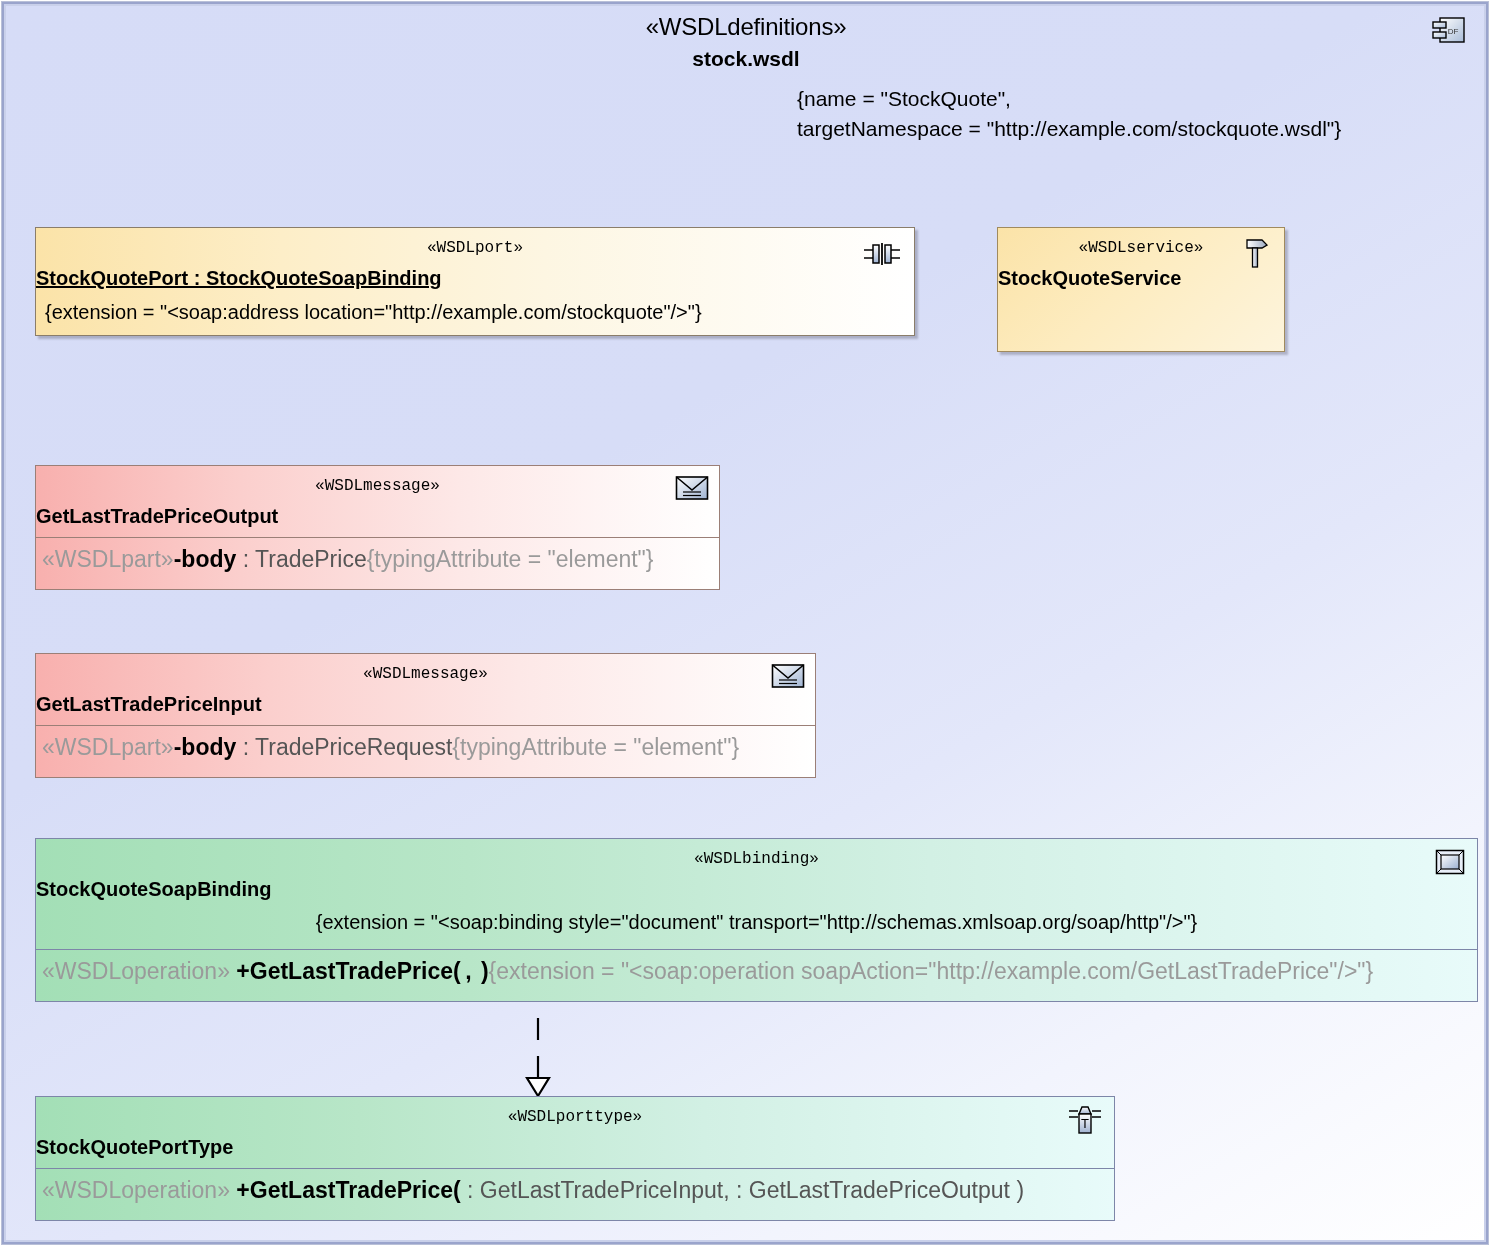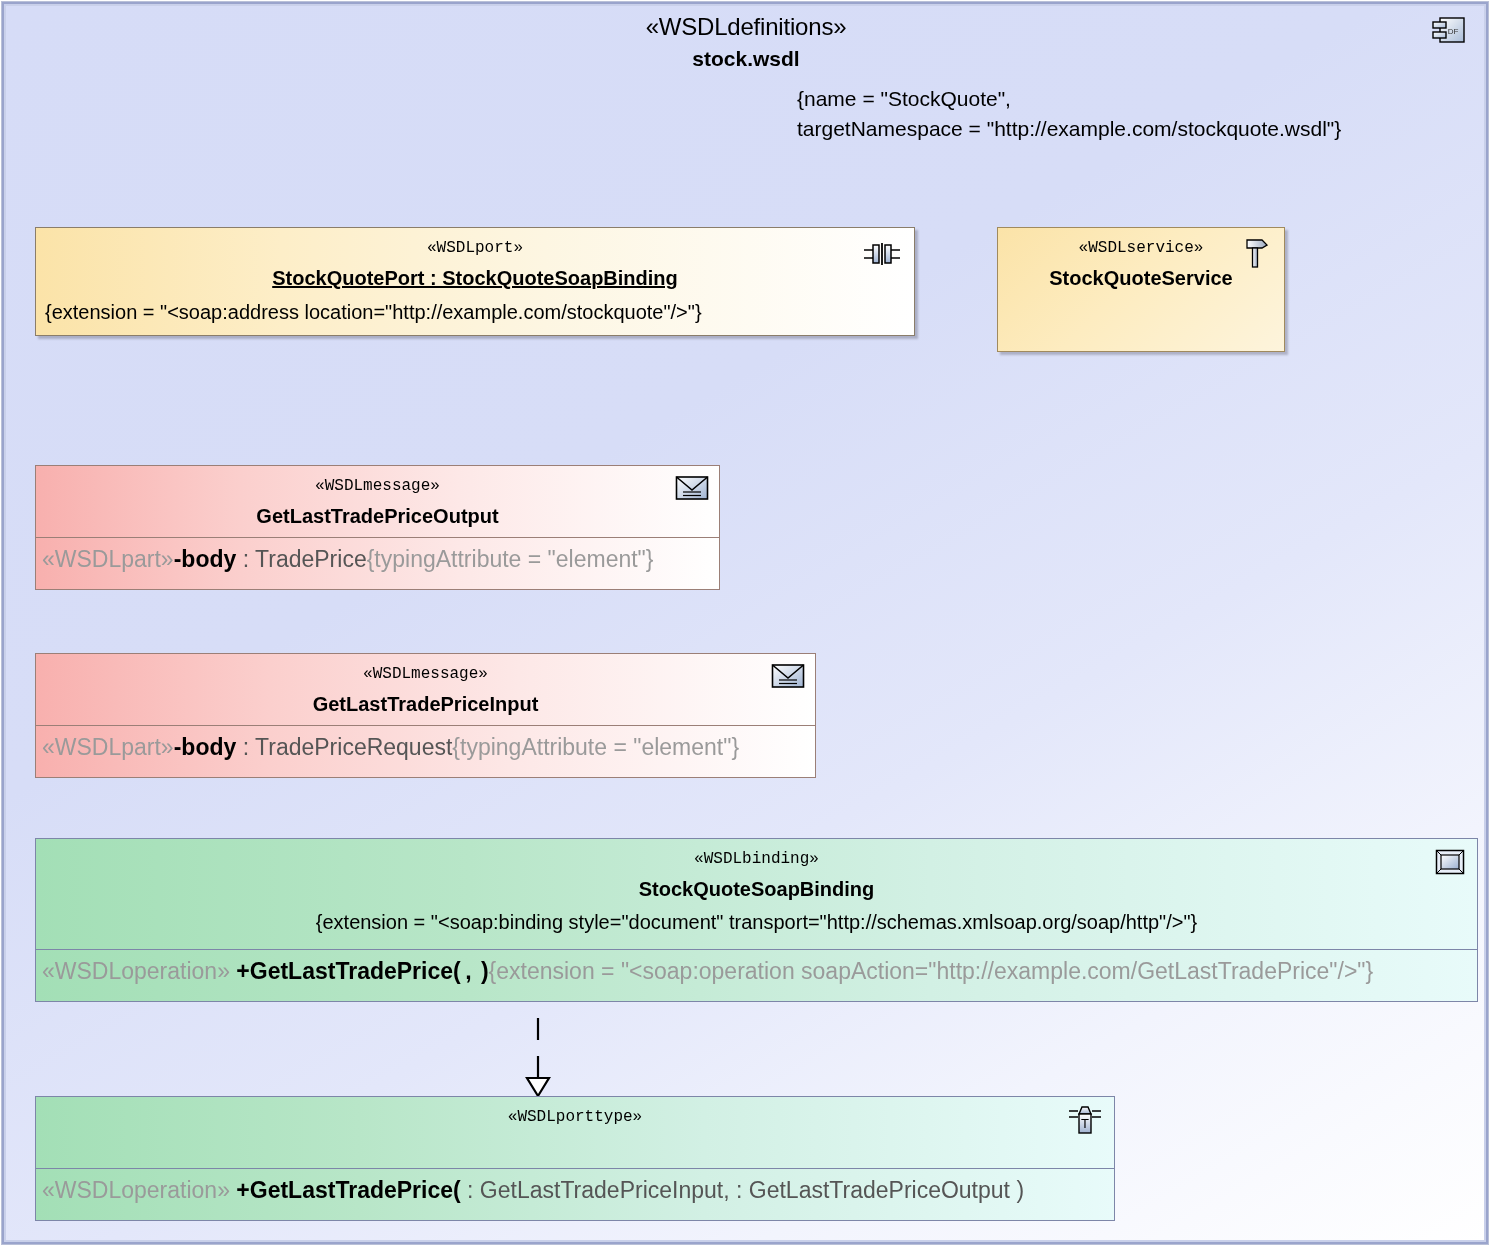--- a/index.html
+++ b/index.html
@@ -72,21 +72,20 @@
 
   .stereo-line {
     text-align: center;
     font-size: 16px;
     color: #000;
     padding-top: 7px;
     line-height: 26px;
     font-family: Liberation Mono, monospace;
   }
   .name-line {
-    text-align: center;
     font-size: 20px;
     font-weight: bold;
     color: #000;
     line-height: 30px;
   }
   .name-line.underline { text-decoration: underline; }
   .props-line {
     text-align: center;
     font-size: 20px;
     color: #000;
@@ -278,20 +277,21 @@
       <svg width="80" height="96" viewBox="0 0 80 96">
         <line x1="34" y1="14" x2="34" y2="36" stroke="#000" stroke-width="2.2"></line>
         <line x1="34" y1="52" x2="34" y2="76" stroke="#000" stroke-width="2.2"></line>
         <path d="M34 92 L23 74 L45 74 Z" fill="#ffffff" stroke="#000" stroke-width="2.2" stroke-linejoin="miter"></path>
       </svg>
     </div>
 
     <div style="position:absolute; left:31px; top:1092px; width:1080px; height:124px;">
       <div class="n-green-head" style="position:absolute; left:0; top:0; width:1080px; height:73px; border:1px solid #7d86a8;">
         <div class="stereo-line">«WSDLporttype»</div>
+        <div class="name-line" style="margin-top:2px;">StockQuotePortType</div>
         <div class="icon" style="right:12px; top:5px;">
           <svg width="34" height="38" viewBox="0 0 34 38">
             <defs>
               <linearGradient id="gPT" x1="0" y1="0" x2="0" y2="1">
                 <stop offset="0" stop-color="#ffffff"></stop>
                   <stop offset="1" stop-color="#a0b2d0"></stop>
               </linearGradient>
             </defs>
             <line x1="1" y1="9" x2="10" y2="9" stroke="#000" stroke-width="1.5"></line>
             <line x1="1" y1="15" x2="10" y2="15" stroke="#000" stroke-width="1.5"></line>

